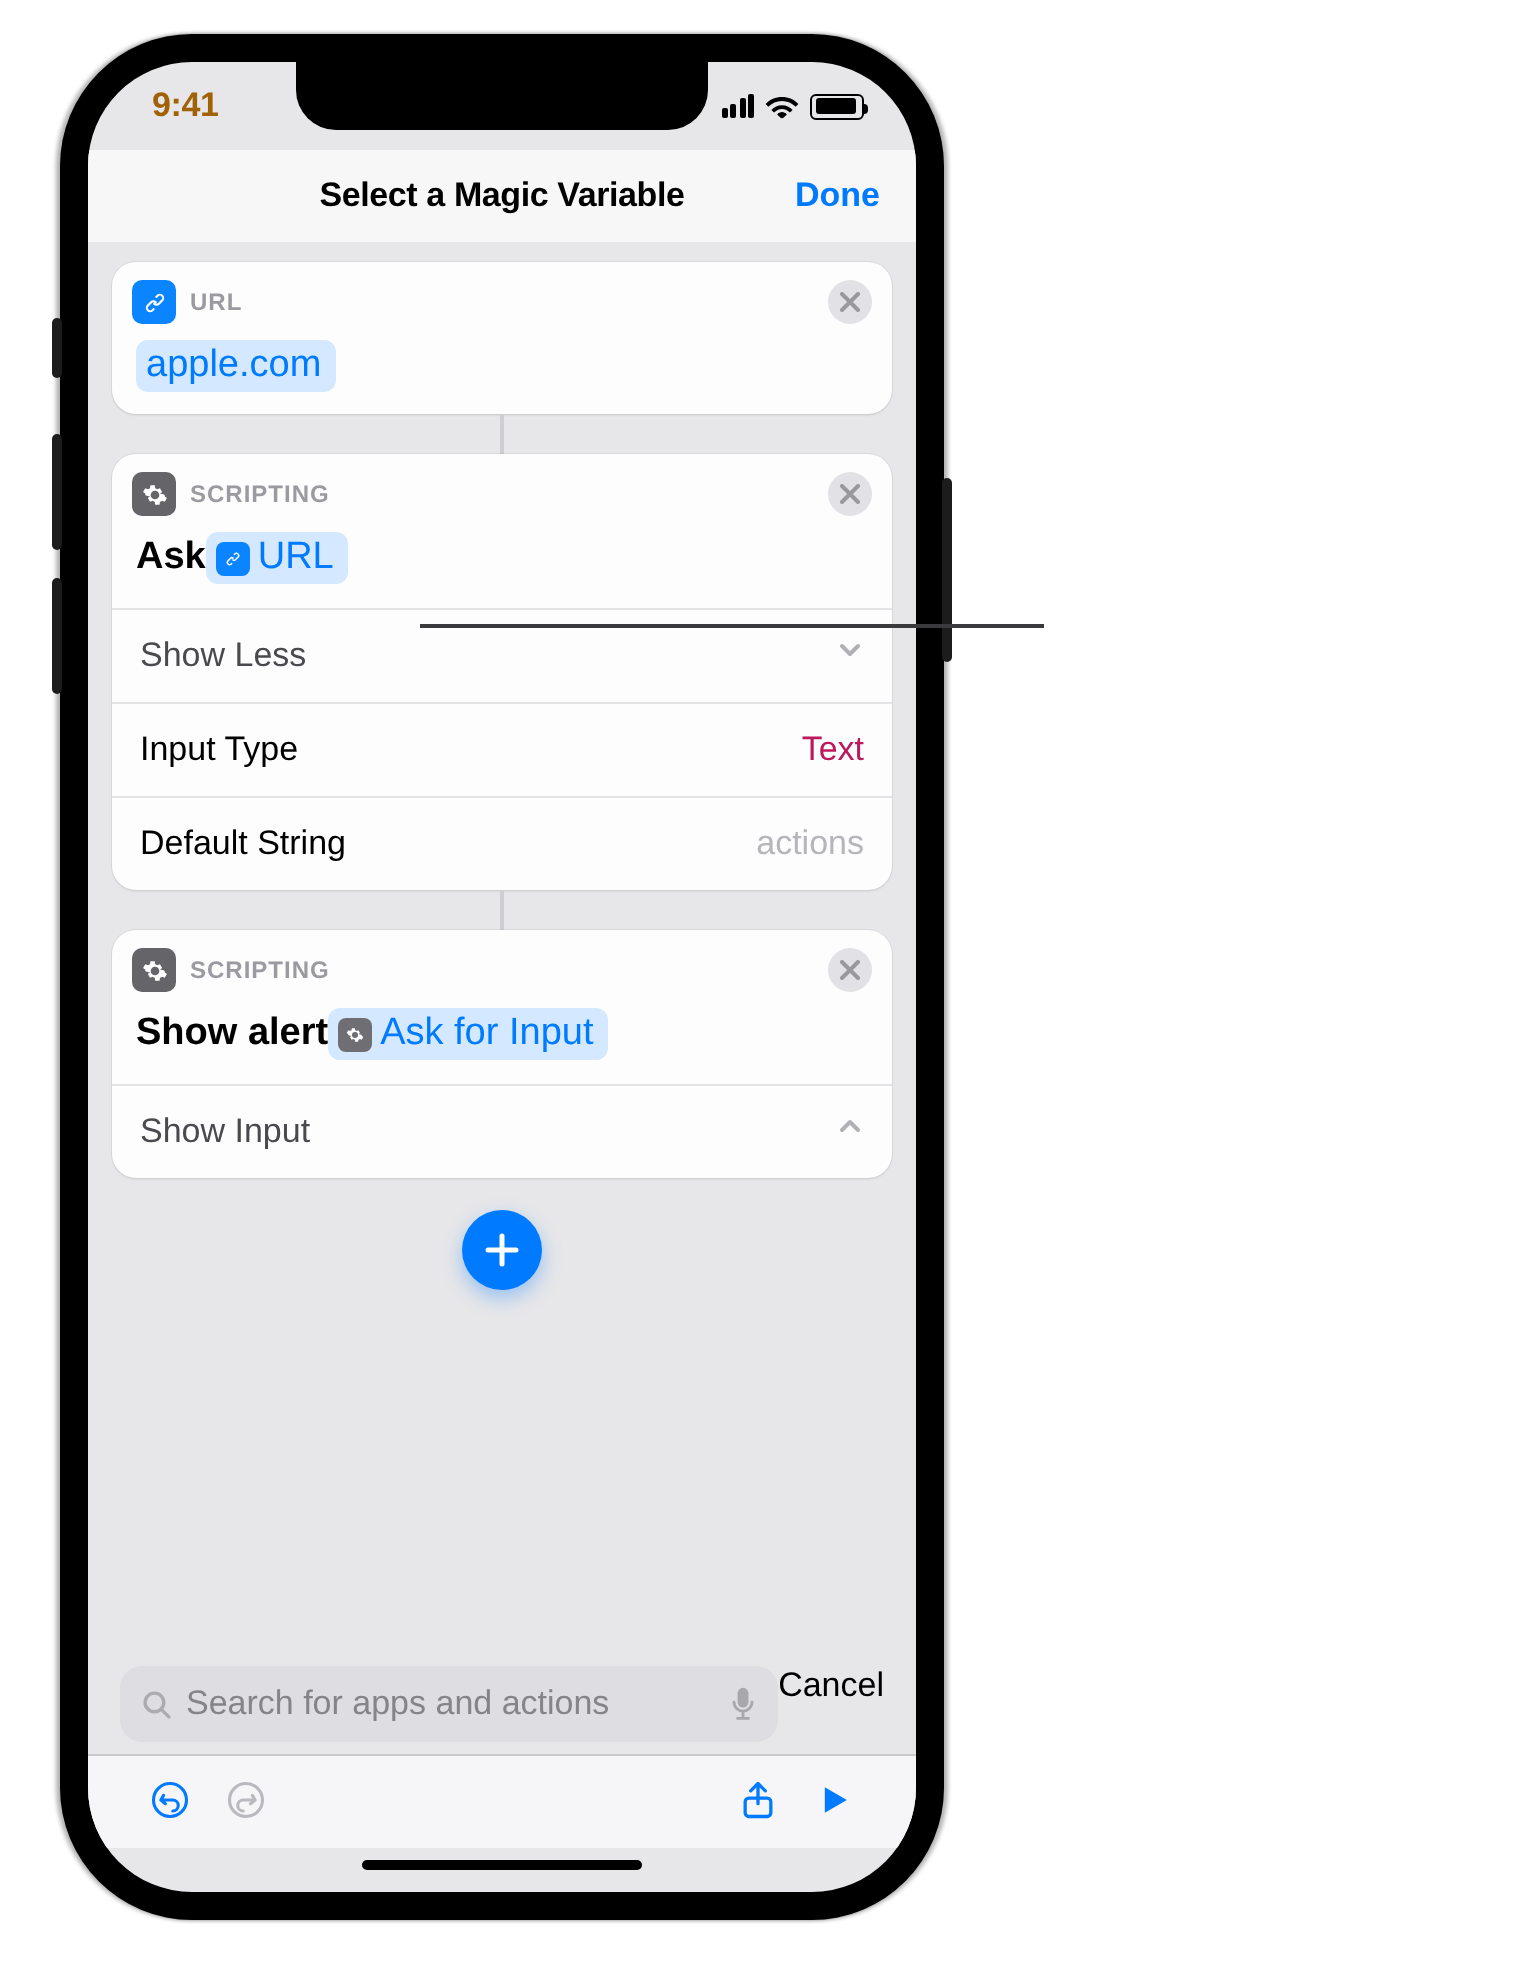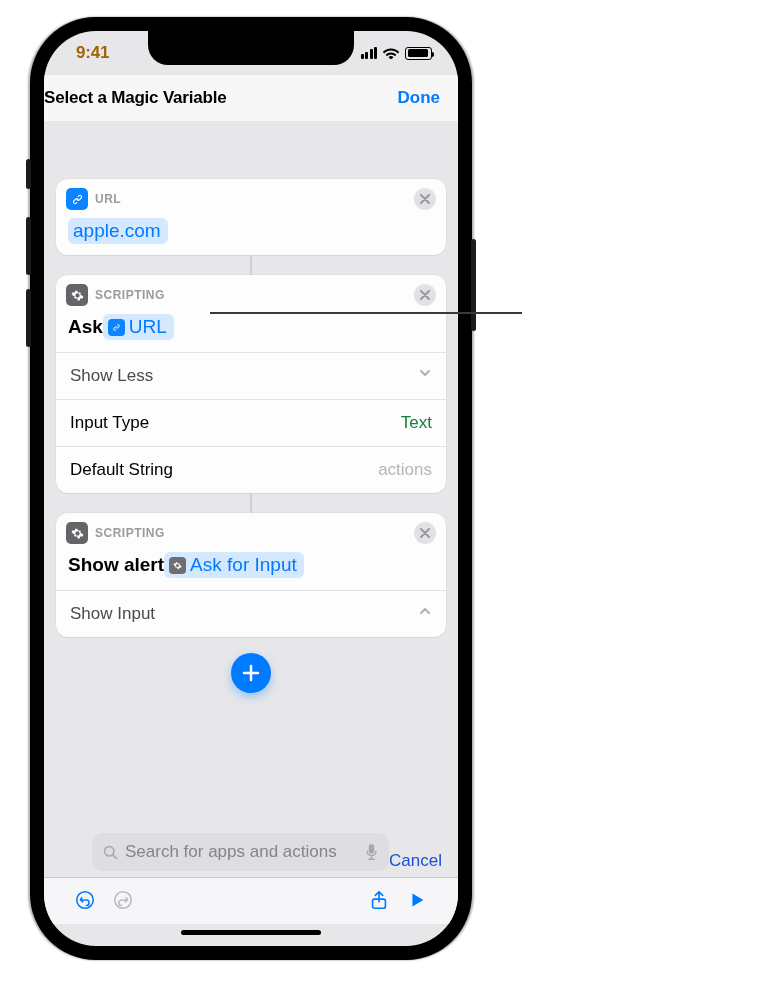--- a/index.html
+++ b/index.html
@@ -33,26 +33,26 @@
   .status-right { display:flex; align-items:center; gap:5px; }
   .signal { display:flex; align-items:flex-end; gap:1.5px; }
   .signal i { display:block; width:3px; background:#000; border-radius:1px; }
   .signal i:nth-child(1){height:5px;} .signal i:nth-child(2){height:7.5px;} .signal i:nth-child(3){height:10px;} .signal i:nth-child(4){height:12.5px;}
   .wifi { width:18px; height:13px; }
   .battery { width:27px; height:13px; border:1px solid #000; border-radius:3px; position:relative; }
   .battery::before { content:""; position:absolute; top:1.5px; left:1.5px; width:20px; height:8px; background:#000; border-radius:1.5px;}
   .battery::after { content:""; position:absolute; right:-3px; top:4px; width:2px; height:5px; background:#000; border-radius:0 2px 2px 0;}
 
   
-  .navhdr { position:relative; height:46px; display:flex; align-items:center; justify-content:flex-start; background:#f7f7f8;}
+  .navhdr { position:relative; height:46px; display:flex; align-items:center; justify-content:center; background:#f7f7f8;}
   .navhdr .title { font-size:17px; font-weight:600; color:#000; letter-spacing:-.2px; }
   .navhdr .done { position:absolute; right:18px; font-size:17px; font-weight:700; color:#007aff; }
 
   
-  .flow { padding:10px 12px 0 12px;margin-top:48px; }
+  .flow { padding:10px 12px 0 12px; }
   .card {
     background:#fdfdfe; border-radius:12px;
     box-shadow:0 0 0 .5px rgba(0,0,0,.06), 0 1px 1px rgba(0,0,0,.05);
     overflow:hidden;
   }
   .card-head { display:flex; align-items:center; padding:9px 10px 4px 10px; gap:7px; }
   .app-icon { width:22px; height:22px; border-radius:5px; display:flex; align-items:center; justify-content:center; }
   .app-icon.blue { background:#0a84ff; }
   .app-icon.grey { background:#646469; }
   .app-icon svg { width:13px; height:13px; }
@@ -66,38 +66,38 @@
   .pill .pi.grey { background:#6e6e73; }
   .pill .pi svg { width:9px; height:9px; fill:#fff; }
 
   .ask-line { display:flex; align-items:center; gap:0; font-size:19px; font-weight:600; color:#000; padding:4px 12px 12px 12px;}
   .ask-line .pill { font-size:19px; font-weight:500; }
 
   .row { display:flex; justify-content:space-between; padding:13px 14px; border-top:1px solid #e3e3e6; font-size:17px; }
   .row.first { border-top:1px solid #e3e3e6; }
   .row .label { color:#4a4a4e; }
   .row .lbl-strong { color:#000; }
-  .row .val { color:#15803d; }
+  .row .val { color:#be185d; }
   .row .val-muted { color:#b5b5ba; }
   .row .chev { width:14px; height:14px; }
 
   .connector { width:2px; height:20px; margin:0 auto; background:#cfcfd3; }
 
   
   .addbtn { margin:16px auto 0 auto; width:40px; height:40px; border-radius:20px; background:#007aff; display:flex; align-items:center; justify-content:center; box-shadow:0 4px 10px rgba(0,122,255,.35);}
   .addbtn svg { width:20px; height:20px; fill:#fff; }
 
   
   .bottombar { position:absolute; bottom:0; left:0; right:0; }
-  .searchwrap { display:flex; align-items:flex-end; gap:0; padding:10px 16px 6px 16px;margin-left:32px; }
+  .searchwrap { display:flex; align-items:flex-start; gap:0; padding:10px 16px 6px 16px; }
   .searchfield { flex:1; display:flex; align-items:center; gap:6px; background:#dedee2; border-radius:11px; padding:9px 10px; }
   .searchfield .sicon { width:17px; height:17px; opacity:.5; }
   .searchfield .ph { color:#848489; font-size:17px; flex:1; white-space:nowrap; overflow:hidden; text-overflow:clip;}
   .searchfield .mic { width:15px; height:18px; opacity:.55; }
-  .cancelbtn { font-size:17px; color:#1d4ed8; }
+  .cancelbtn { font-size:17px; color:#000000; }
 
   
   .toolbar { display:flex; align-items:center; justify-content:space-between; padding:6px 22px 8px 22px; border-top:.5px solid rgba(0,0,0,.18); background:#f6f6f8;}
   .tb-btn { width:38px; height:32px; display:flex; align-items:center; justify-content:center; color:#007aff;}
   .tb-btn.disabled { color:#b9b9bf; }
   .tb-btn svg { width:22px; height:22px; }
   .hindicator { height:22px; display:flex; align-items:flex-start; justify-content:center;}
   .hindicator div { width:140px; height:5px; background:#000; border-radius:3px; margin-top:6px;}
 
   

